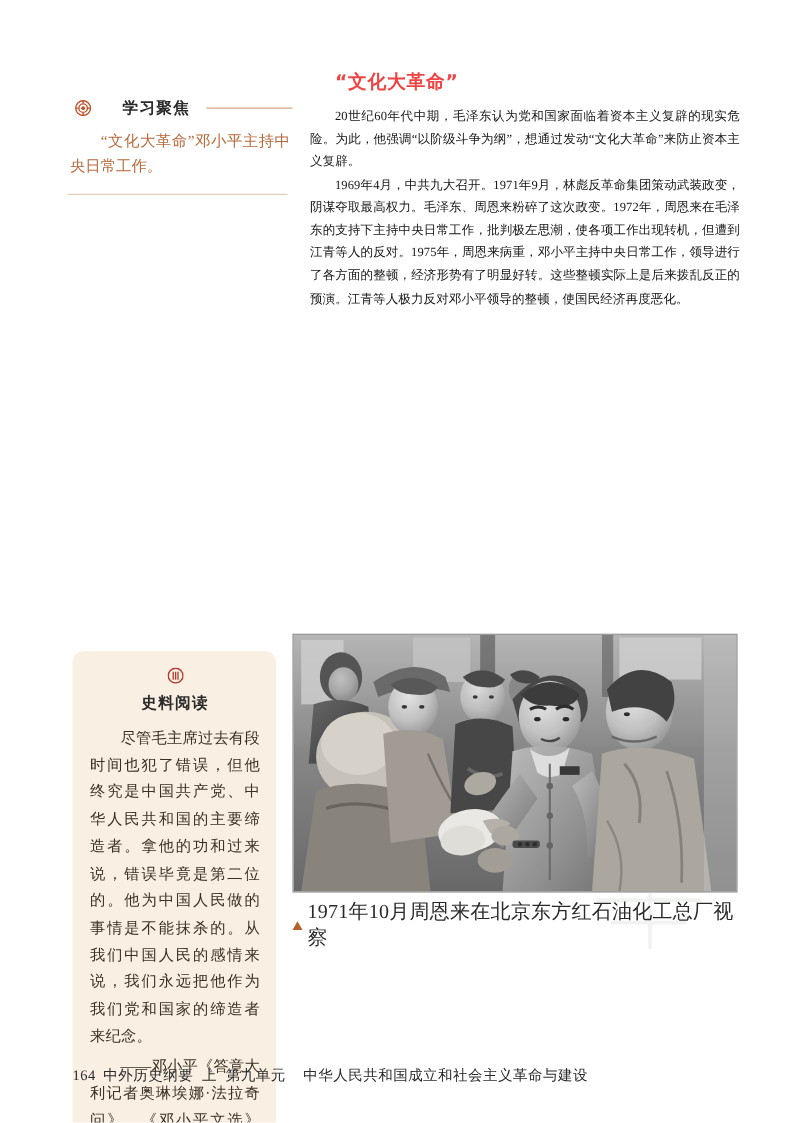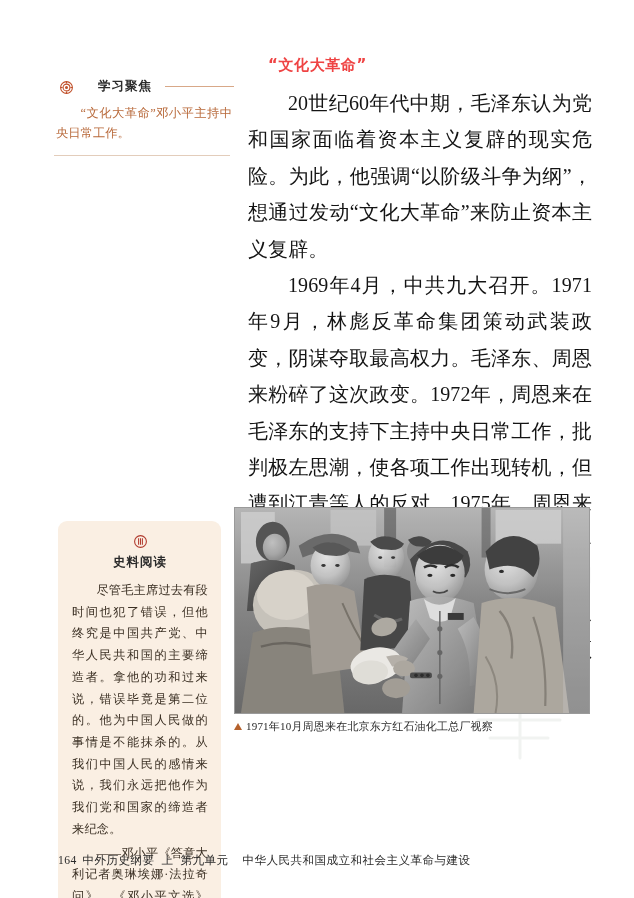--- a/index.html
+++ b/index.html
@@ -156,21 +156,21 @@
     font-size: 15px;
     font-weight: bold;
     color: #ef4444;
     letter-spacing: 0.6px;
     margin: 0 0 10px 0;
     padding-left: 20px;
   }
   p.body {
     margin: 0 0 0 0;
     font-family: "Liberation Serif", "DejaVu Serif", serif;
-    font-size: 20px;
+    font-size: 10px;
     line-height: 1.82;
     text-indent: 2em;
     text-align: justify;
     text-justify: inter-ideograph;
     color: #141414;
     letter-spacing: 0.1px;
   }
 
   
   .figure {
@@ -183,21 +183,21 @@
     width: 356px;
     height: 207px;
     display: block;
     border: 1px solid #9a9a9a;
     box-sizing: border-box;
     background: #cfcfcf;
   }
   .caption {
     margin-top: 5px;
     font-family: "Liberation Serif", "DejaVu Serif", serif;
-    font-size: 11px;
+    font-size: 16px;
     color: #2a2a2a;
     display: flex;
     align-items: center;
     gap: 4px;
     letter-spacing: 0.2px;
   }
   .cap-tri {
     width: 0; height: 0;
     border-left: 4.5px solid transparent;
     border-right: 4.5px solid transparent;

